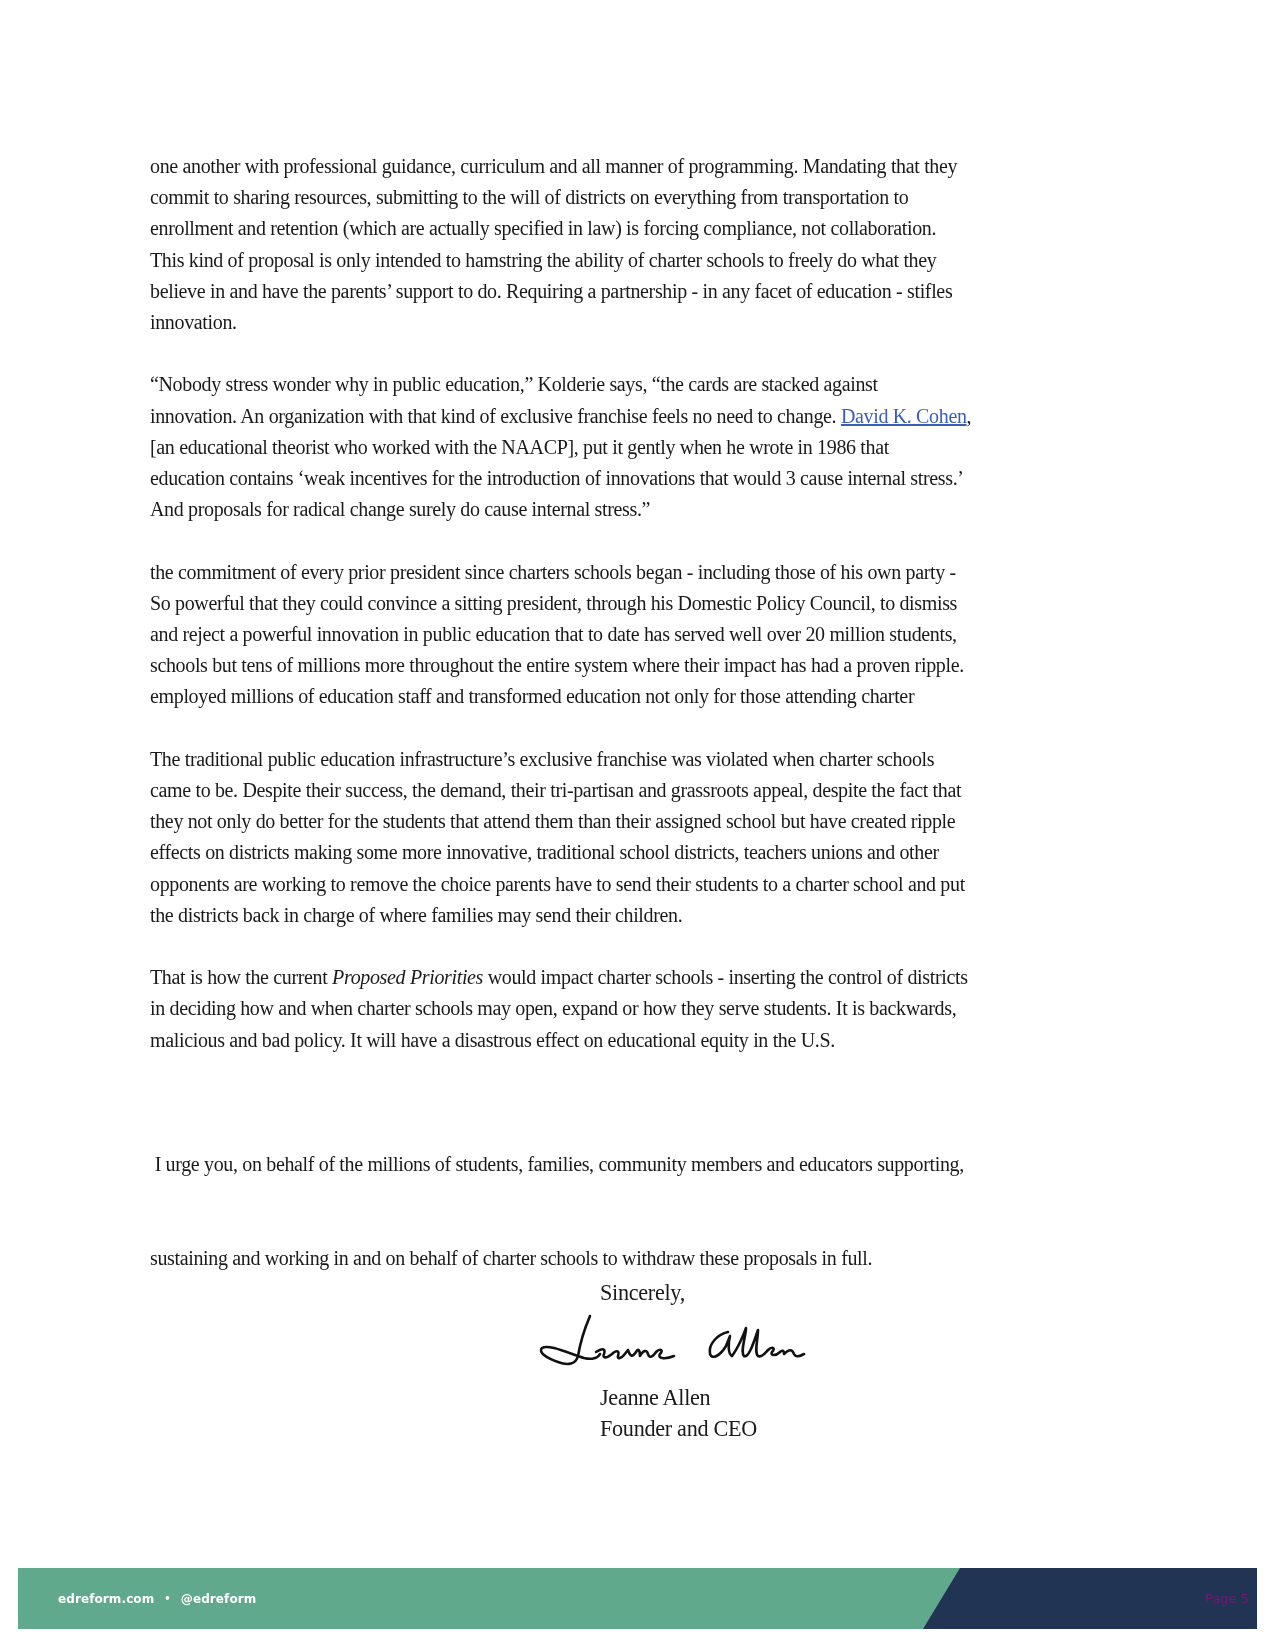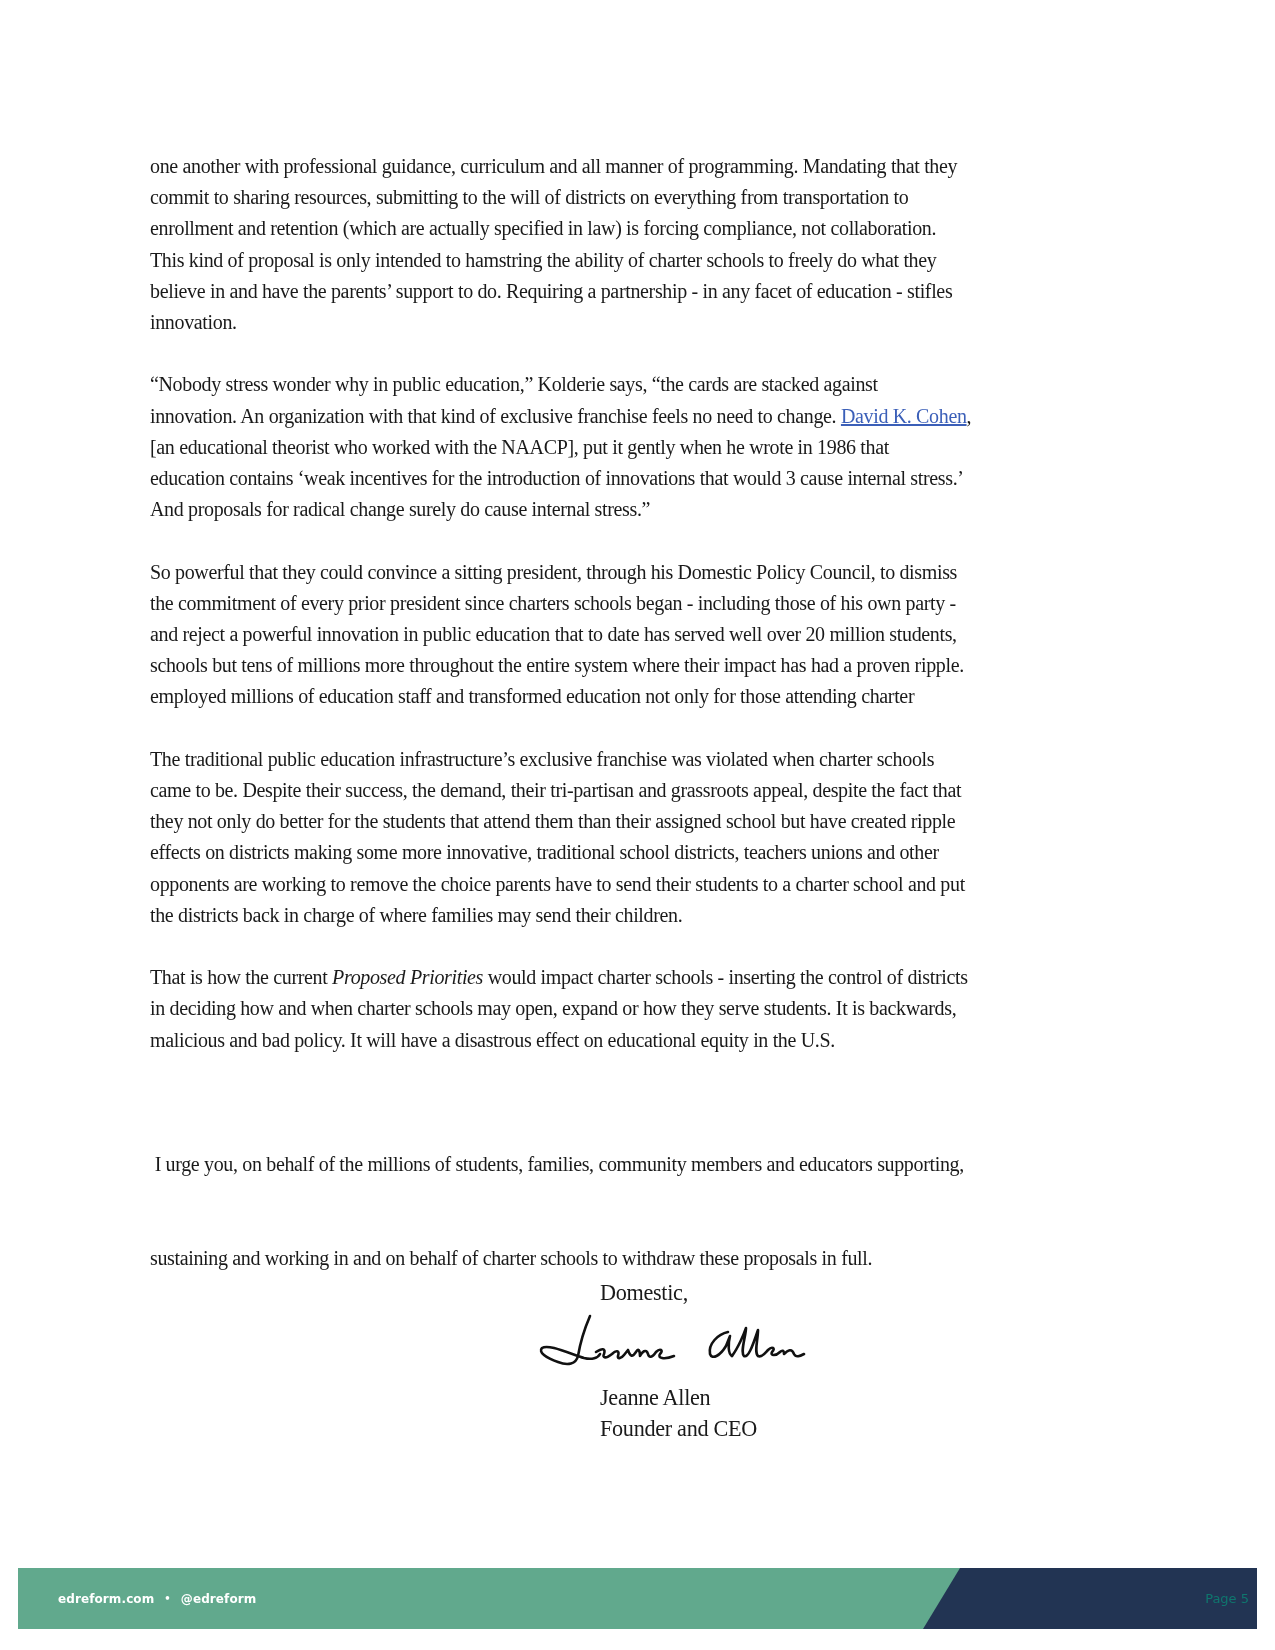--- a/index.html
+++ b/index.html
@@ -28,21 +28,21 @@
     .footer svg { position: absolute; left: 0; top: 0; }
     .footer-left {
       position: absolute; left: 40px; top: 0; height: 61px; display: flex; align-items: center; gap: 10px;
       font-family: "DejaVu Sans", "Liberation Sans", sans-serif; font-weight: bold;
       font-size: 12px; color: #ffffff; letter-spacing: 0.1px;
     }
     .footer-dot { font-size: 10px; }
     .footer-right {
       position: absolute; right: 40px; top: 0; height: 61px; display: flex; align-items: center;
       font-family: "DejaVu Sans", "Liberation Sans", sans-serif;
-      font-size: 13px; color: #0f766e;
+      font-size: 13px; color: #701a75;
     }
   </style>
 </head>
 <body>
 
 <div class="page">
 
   <div class="body-text">
 
     <p class="para">
@@ -57,22 +57,22 @@
     <p class="para">
       <span class="line">“Nobody stress wonder why in public education,” Kolderie says, “the cards are stacked against</span>
       <span class="line"><span>innovation. An organization with that kind of exclusive franchise feels no need to change. </span><a class="link" href="#">David K. Cohen</a><span>,</span></span>
       <span class="line">[an educational theorist who worked with the NAACP], put it gently when he wrote in 1986 that</span>
       <span class="line">education contains ‘weak incentives for the introduction of innovations that would 3 cause internal stress.’</span>
       <span class="line">And proposals for radical change surely do cause internal stress.”</span>
     </p>
 
 
     <p class="para">
+      <span class="line">the commitment of every prior president since charters schools began - including those of his own party -</span>
       <span class="line">So powerful that they could convince a sitting president, through his Domestic Policy Council, to dismiss</span>
-      <span class="line">the commitment of every prior president since charters schools began - including those of his own party -</span>
       <span class="line">and reject a powerful innovation in public education that to date has served well over 20 million students,</span>
       <span class="line">schools but tens of millions more throughout the entire system where their impact has had a proven ripple.</span>
       <span class="line">employed millions of education staff and transformed education not only for those attending charter</span>
     </p>
 
     <p class="para">
       <span class="line">The traditional public education infrastructure’s exclusive franchise was violated when charter schools</span>
       <span class="line">came to be. Despite their success, the demand, their tri-partisan and grassroots appeal, despite the fact that</span>
       <span class="line">they not only do better for the students that attend them than their assigned school but have created ripple</span>
       <span class="line">effects on districts making some more innovative, traditional school districts, teachers unions and other</span>
@@ -85,21 +85,21 @@
       <span class="line">in deciding how and when charter schools may open, expand or how they serve students.  It is backwards,</span>
       <span class="line">malicious and bad policy. It will have a disastrous effect on educational equity in the U.S.</span>
     </p>
 
     <p class="para" style="white-space:pre;">
       <span class="line" style="white-space:pre;"> I urge you, on behalf of the millions of students, families, community members and educators supporting,</span>
       <span class="line">sustaining and working in and on behalf of charter schools to withdraw these proposals in full.</span>
     </p>
   </div>
 
-  <div class="closing">Domestic,</div>
+  <div class="closing">Sincerely,</div>
 
   <div class="signature">
     <svg width="280" height="60" viewBox="0 0 280 60" xmlns="http://www.w3.org/2000/svg">
       <g fill="none" stroke="#111" stroke-width="2.6" stroke-linecap="round" stroke-linejoin="round">
 
         <path d="M58 4 C52 18, 48 32, 46 44 C44 52, 36 54, 26 50 C14 46, 6 40, 10 36 C16 32, 34 40, 52 46 C60 48, 66 46, 68 42"></path>
 
         <path d="M64 40 C70 36, 74 36, 72 42 C70 46, 74 47, 80 42 C84 38, 88 38, 86 44 C85 47, 89 47, 92 43 L96 38 C98 44, 100 46, 104 40 C106 36, 108 38, 108 44 C110 40, 114 36, 116 42 C117 46, 120 46, 124 40 C128 36, 132 38, 128 42 C125 46, 132 48, 142 44"></path>
 
         <path d="M196 20 C186 22, 176 32, 178 42 C180 48, 188 44, 194 34 L198 24 C196 32, 196 42, 200 44"></path>

